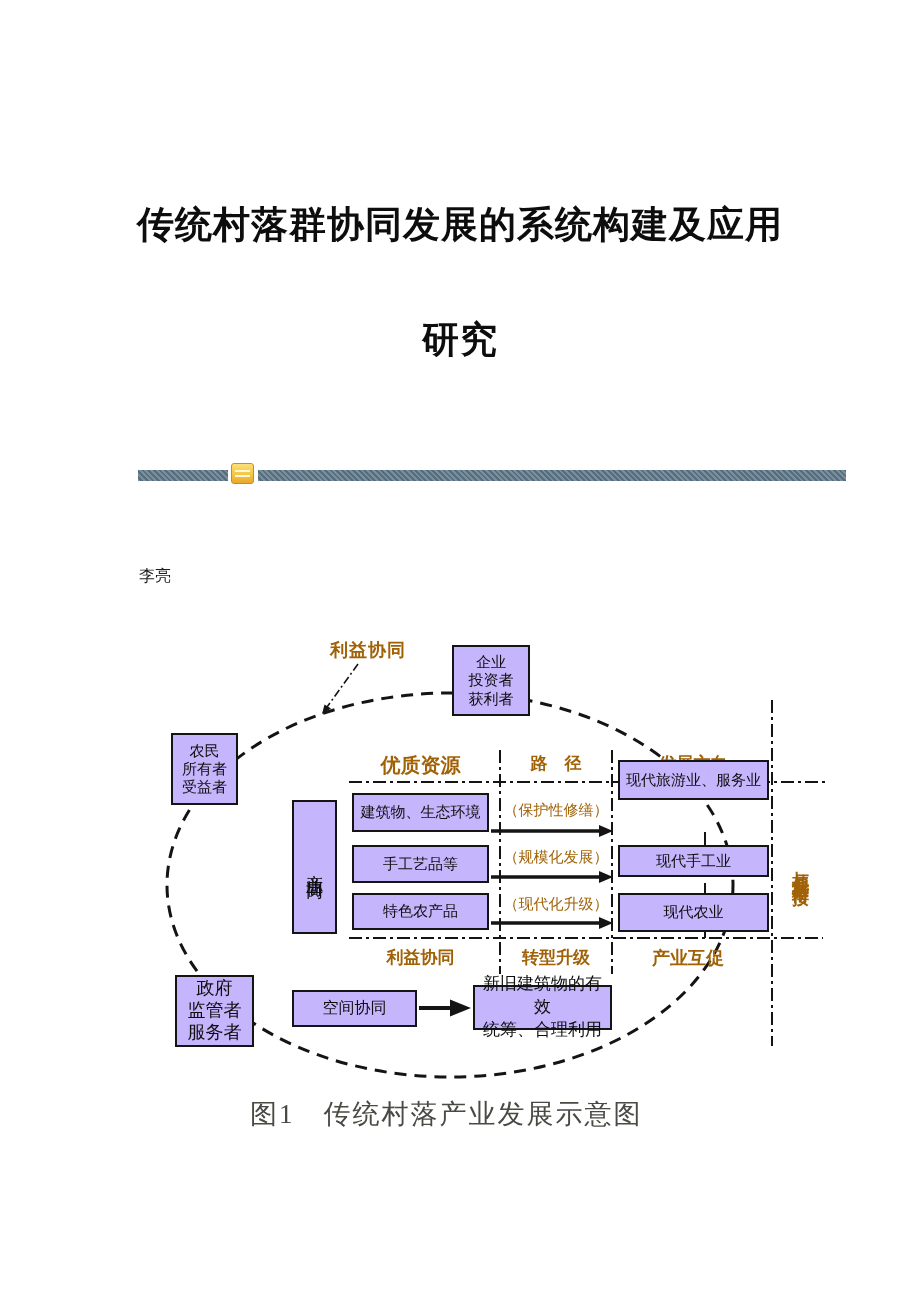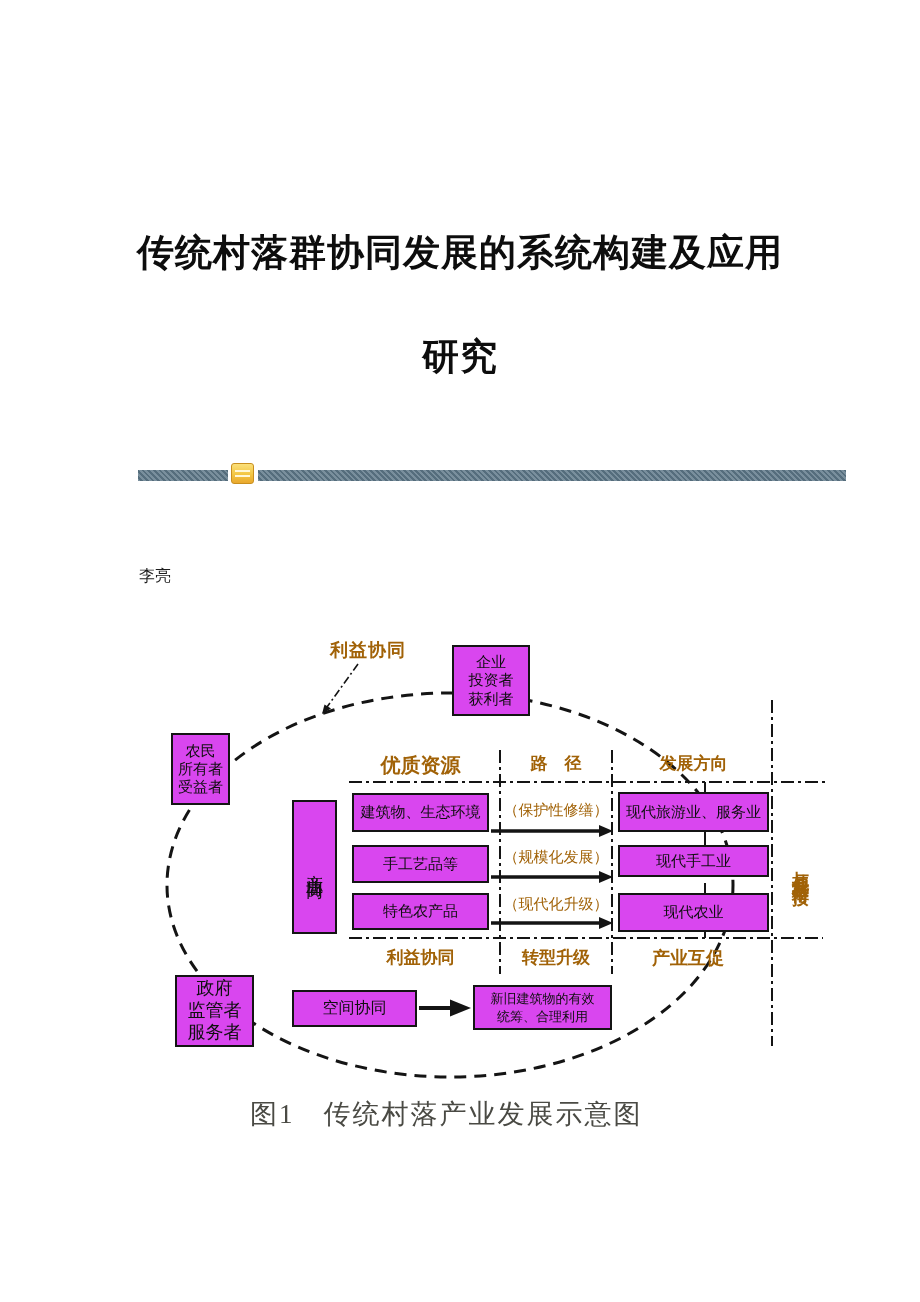--- a/index.html
+++ b/index.html
@@ -4,40 +4,40 @@
 <style>
   html,body{margin:0;padding:0;}
   body{width:920px;height:1302px;position:relative;background:#ffffff;overflow:hidden;
        font-family:"Liberation Sans",sans-serif;}
   .abs{position:absolute;}
 
   
   .title-line{left:0;right:0;text-align:center;color:#0d0d0d;
 Insert    font-family:"Liberation Serif",serif;}
   .title-line{font-family:"Liberation Serif",serif;font-size:37px;letter-spacing:1px;font-weight:600;}
-  #title1{top:228px;text-align:center;}
-  #title2{top:315px;margin-top:17px;}
+  #title1{top:200px;text-align:center;}
+  #title2{top:315px;}
 
   
   .rule-seg{top:470px;height:11px;background:#5c7687;
     background-image:repeating-linear-gradient(45deg,rgba(255,255,255,.18) 0 2px,rgba(0,0,0,.08) 2px 4px);}
   #rule-left{left:138px;width:92px;}
   #rule-right{left:258px;width:588px;}
   #rule-icon{left:231px;top:463px;width:21px;height:19px;border-radius:3px;
     background:linear-gradient(180deg,#fbe07a 0%,#f3c643 55%,#e9a82d 100%);
     border:1px solid #c98f1e;box-shadow:0 0 0 3px #ffffff;}
   #rule-icon:after{content:"";position:absolute;left:3px;right:3px;top:6px;height:2px;
     background:#fff7d8;box-shadow:0 5px 0 #fff7d8;}
 
   
   #author{left:139px;top:566px;font-size:16px;color:#1c1c1c;
     font-family:Liberation Sans, sans-serif;}
 
   
-  .box{position:absolute;background:#d946ef;border:2px solid #141414;
+  .box{position:absolute;background:#c4b5fd;border:2px solid #141414;
     display:flex;align-items:center;justify-content:center;text-align:center;
     color:#0f0f0f;box-sizing:border-box;}
   .stack{display:flex;flex-direction:column;line-height:1.22;}
   .f15{font-size:15px;}
   .lbl{position:absolute;color:#a16207;text-align:center;}
   .bold{font-weight:bold;}
   .vert{writing-mode:vertical-rl;text-orientation:upright;letter-spacing:3px;}
 
   #cap{left:250px;top:1096px;width:476px;text-align:left;font-size:27px;
     color:#4a4a44;font-family:"Liberation Serif",serif;letter-spacing:2px;}
@@ -108,21 +108,21 @@
 <div class="lbl bold vert" style="left:784px;top:799px;height:136px;font-size:17px;line-height:32px">与其他村落衔接</div>
 
 <div class="box" style="left:452px;top:645px;width:78px;height:71px;font-size:15px">
   <div class="stack">
     <span>企业</span>
     <span>投资者</span>
     <span>获利者</span>
   </div>
 </div>
 
-<div class="box" style="left:171px;top:733px;width:59px;height:72px;font-size:15px">
+<div class="box" style="left:171px;top:733px;width:67px;height:72px;font-size:15px">
   <div class="stack">
     <span>农民</span>
     <span>所有者</span>
     <span>受益者</span>
   </div>
 </div>
 
 <div class="box" style="left:175px;top:975px;width:79px;height:72px;font-size:18px">
   <div class="stack">
     <span>政府</span>
@@ -132,25 +132,25 @@
 </div>
 
 <div class="box" style="left:292px;top:800px;width:45px;height:134px;font-size:17px">
   <span class="vert" style="line-height:1">产业协同</span>
 </div>
 
 <div class="box f15" style="left:352px;top:793px;width:137px;height:39px">建筑物、生态环境</div>
 <div class="box f15" style="left:352px;top:845px;width:137px;height:38px">手工艺品等</div>
 <div class="box f15" style="left:352px;top:893px;width:137px;height:37px">特色农产品</div>
 
-<div class="box f15" style="left:618px;top:792px;width:151px;height:40px">现代旅游业、服务业</div>
+<div class="box f15" style="left:618px;top:760px;width:151px;height:40px">现代旅游业、服务业</div>
 <div class="box f15" style="left:618px;top:845px;width:151px;height:32px">现代手工业</div>
 <div class="box f15" style="left:618px;top:893px;width:151px;height:39px">现代农业</div>
 
 <div class="box" style="left:292px;top:990px;width:125px;height:37px;font-size:16px">空间协同</div>
-<div class="box" style="left:473px;top:985px;width:139px;height:45px;font-size:13px">
+<div class="box" style="left:473px;top:985px;width:139px;height:45px;font-size:17px">
   <div class="stack" style="line-height:1.35">
     <span>新旧建筑物的有效</span>
     <span>统筹、合理利用</span>
   </div>
 </div>
 
 <div class="abs" id="cap">图1　传统村落产业发展示意图</div>
 
 </body></html>

